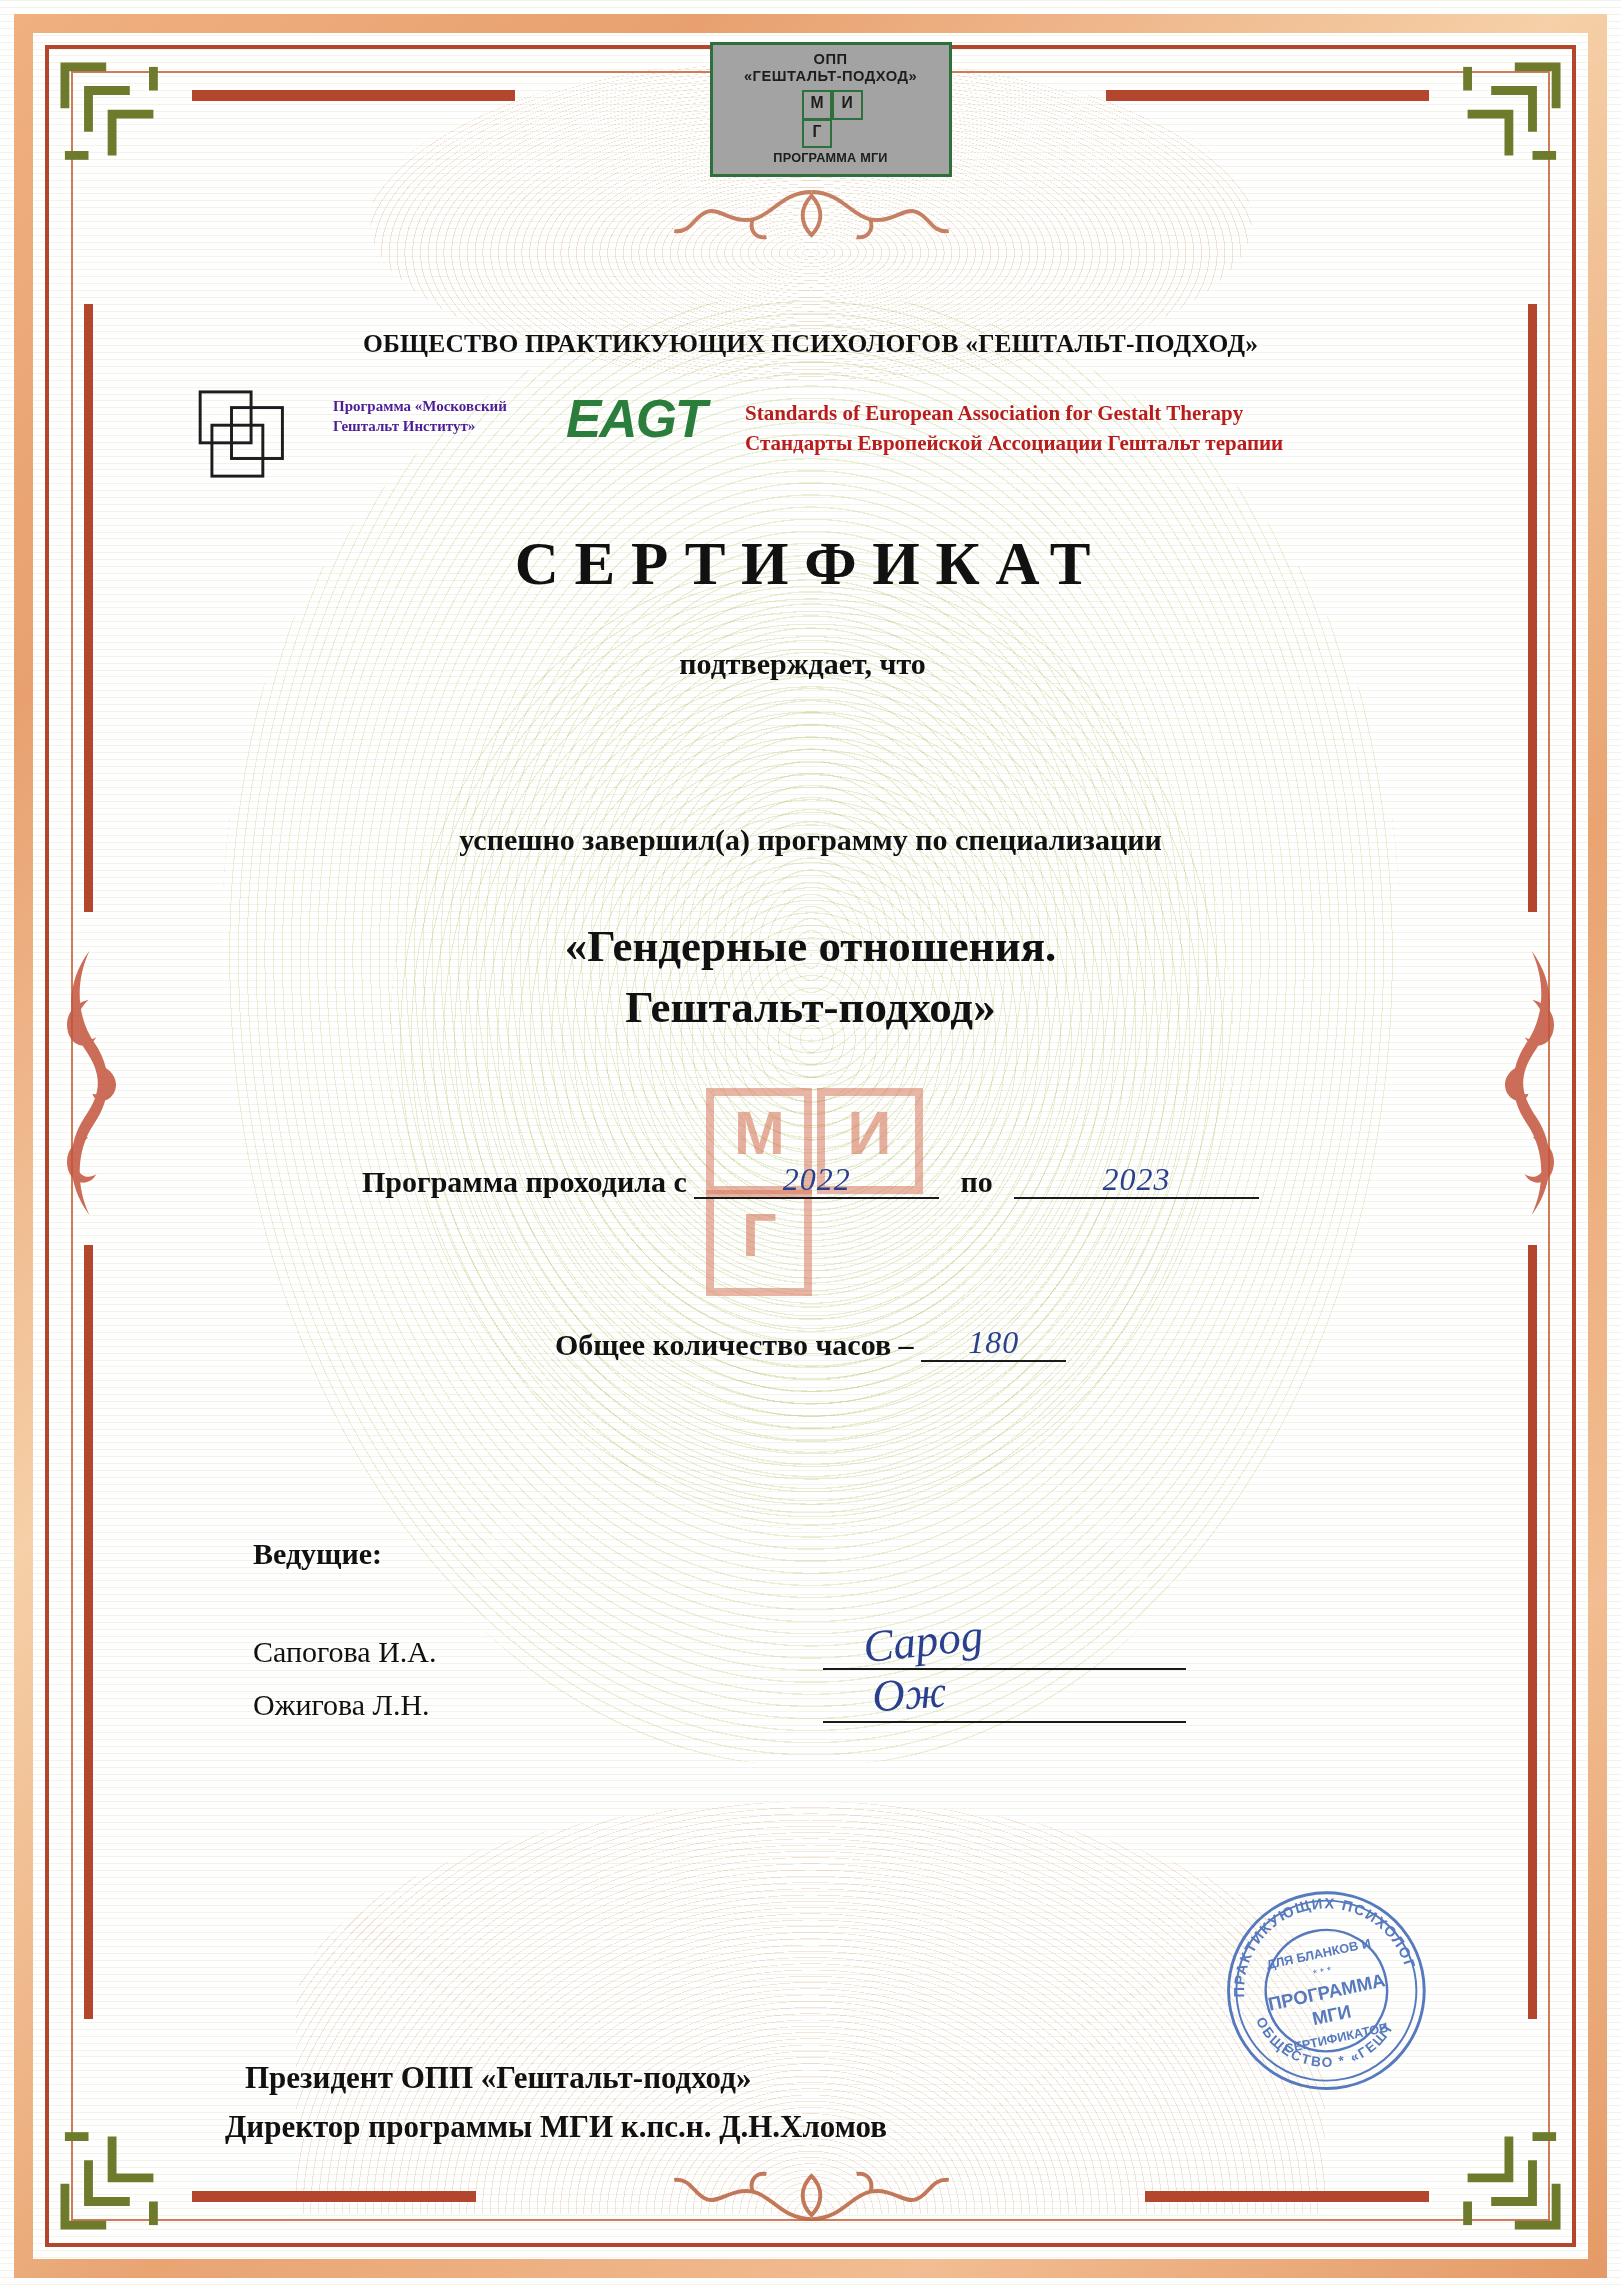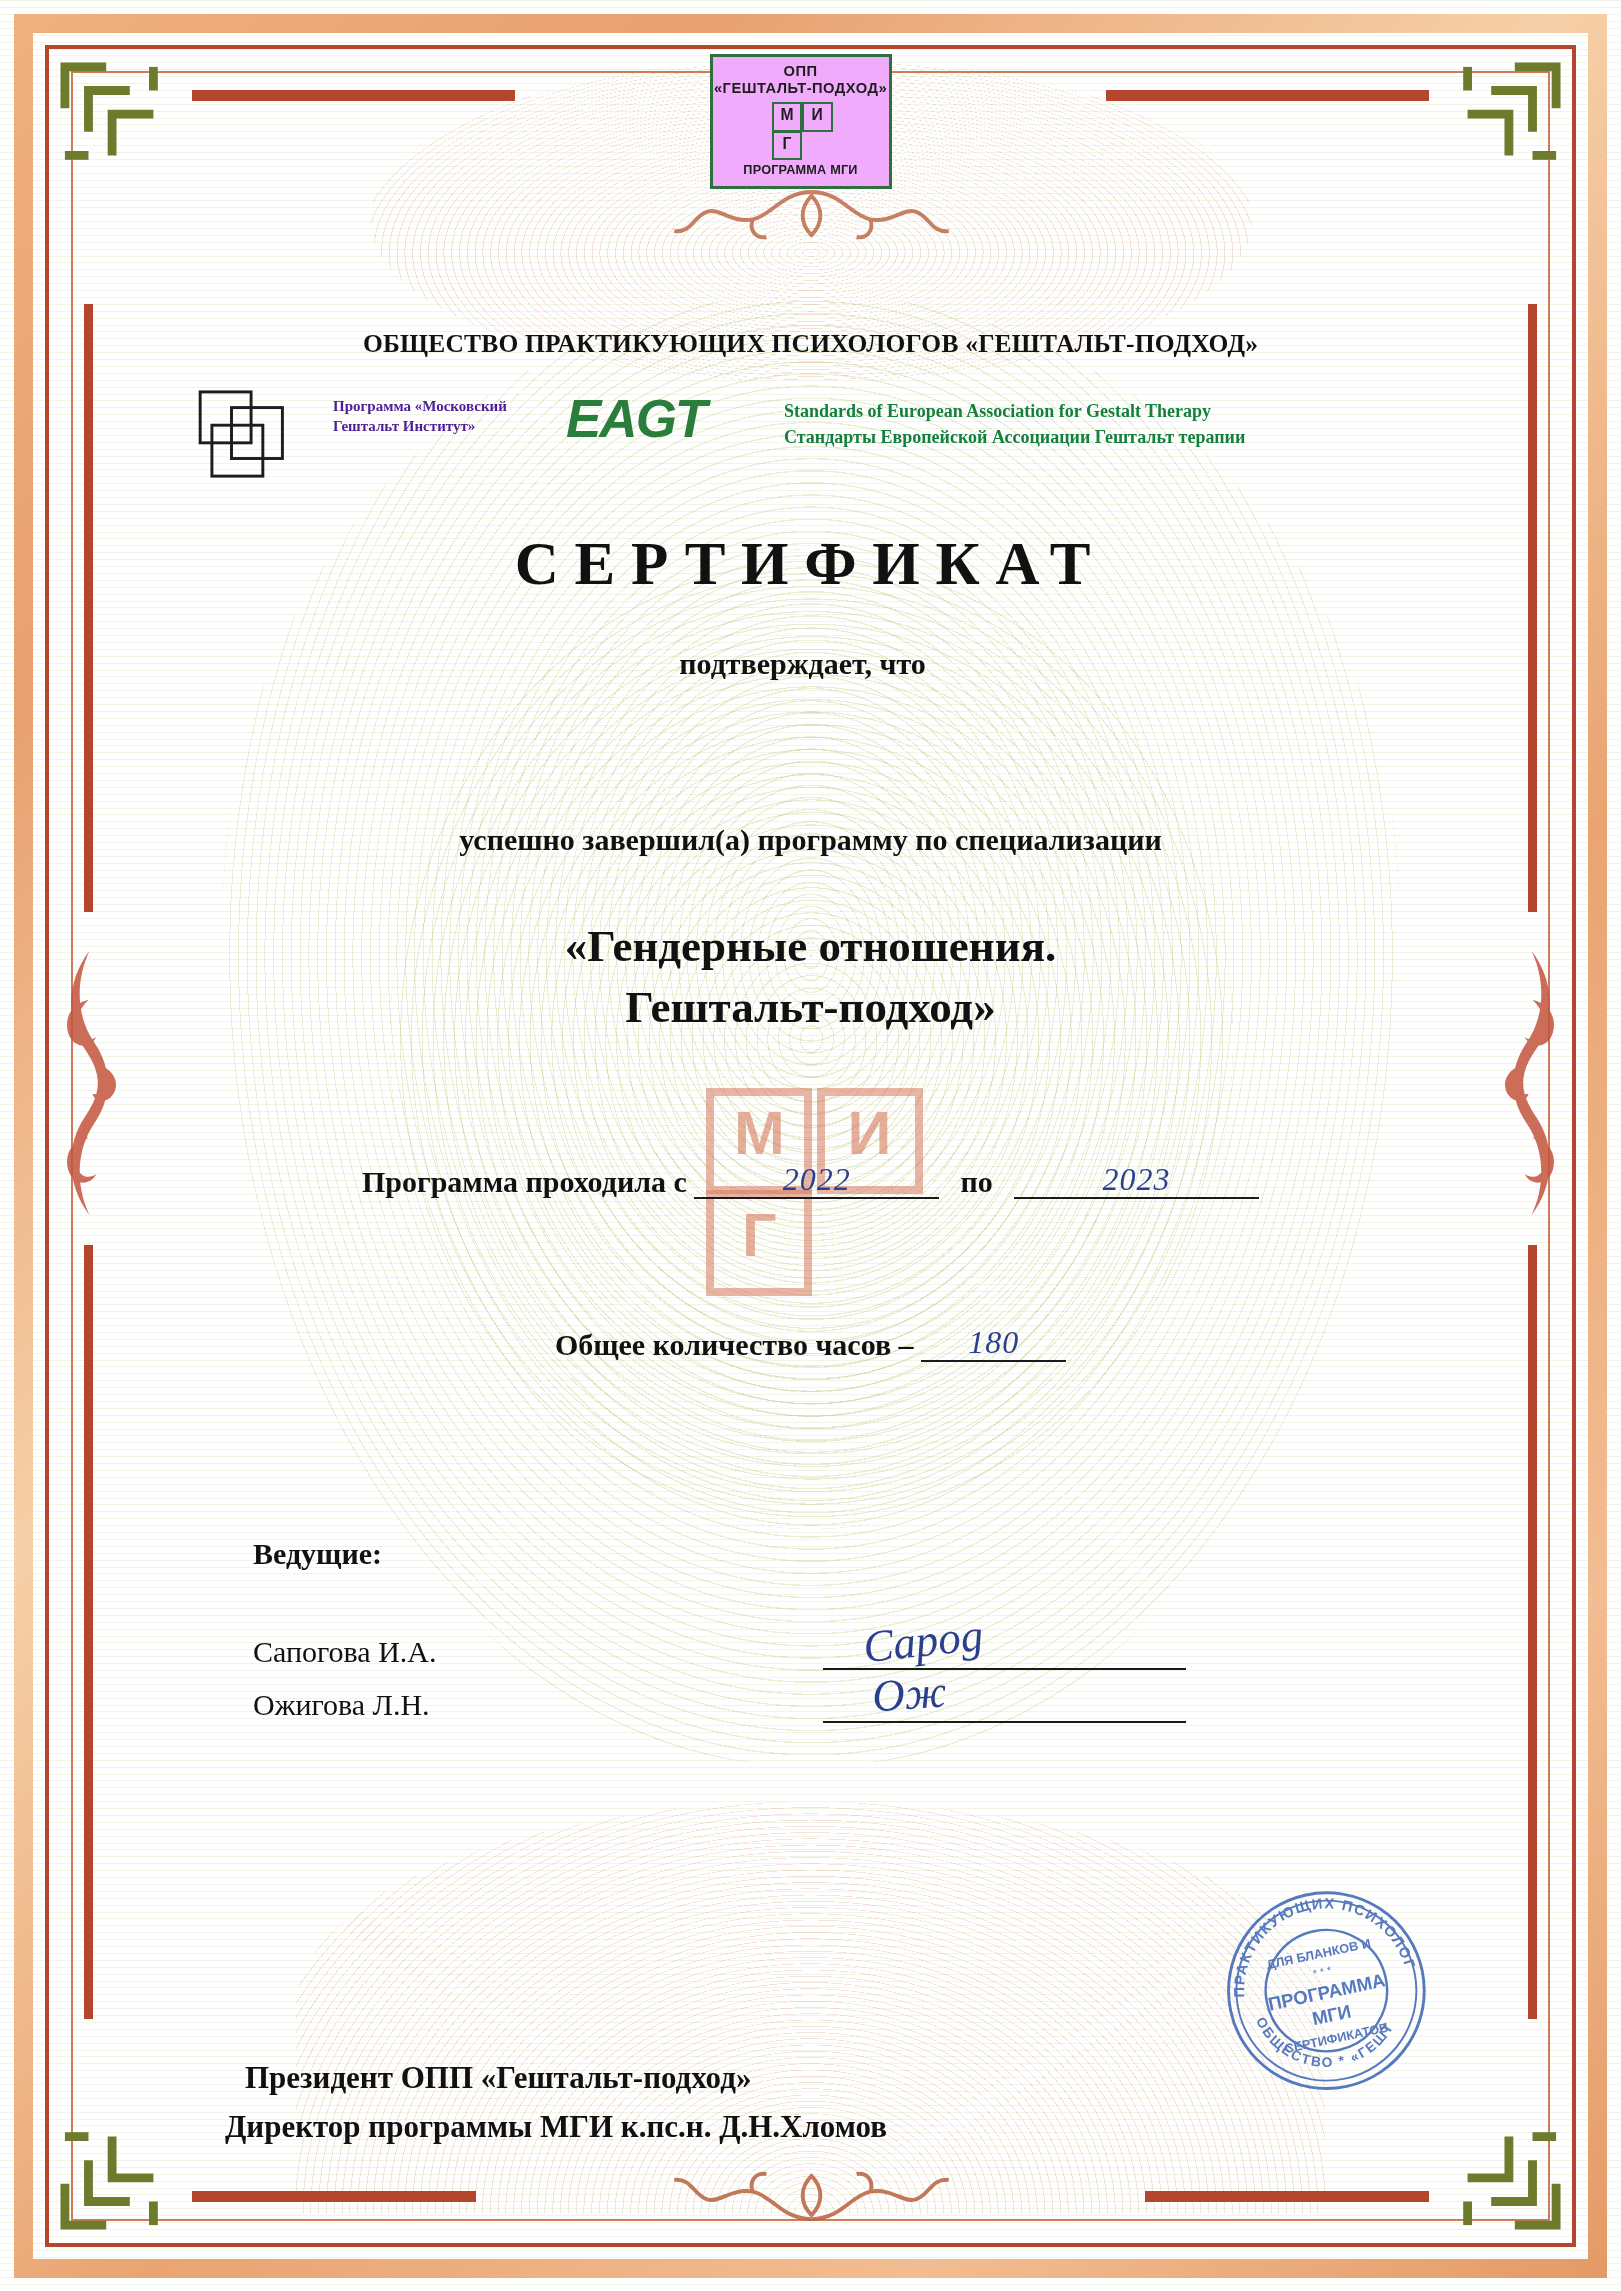--- a/index.html
+++ b/index.html
@@ -149,25 +149,25 @@
   }
   .vbar.left  { left: 84px;  top: 304px; height: 608px; }
   .vbar.right { right: 84px; top: 304px; height: 608px; }
   .vbar.left2  { left: 84px;  top: 1245px; height: 774px; }
   .vbar.right2 { right: 84px; top: 1245px; height: 774px; }
 
   
   .logo-mgi {
     position: absolute;
     left: 50%;
-    top: 54px;
-    width: 182px;
+    top: 42px;
+    width: 242px;
     margin-left: -101px;
     text-align: center;
-    background: #f0abfc;
+    background: #a3a3a3;
     border: 3.9px solid #2e6f3e;
     padding: 5.9px 0 7.8px 0;
     box-sizing: border-box;
   }
   .logo-mgi .l1 {
     font-family: "Liberation Sans", sans-serif;
     font-size: 14.7px;
     font-weight: bold;
     color: #1d1d1d;
     letter-spacing: 0.5px;
@@ -249,24 +249,23 @@
     color: #2b7d3c;
     letter-spacing: -2px;
     text-align: right;
   }
   .eagt-std {
     position: absolute;
     left: 549px;
     top: 13.7px;
     font-family: "Liberation Serif", serif;
     font-weight: bold;
-    font-size: 18px;
+    font-size: 21px;
     line-height: 1.45;
-    color: #15803d;
-    margin-left: 39px;
+    color: #b91c1c;
   }
 
   .title-cert {
     position: absolute;
     left: 0; right: 0;
     top: 529px;
     text-align: center;
     font-family: "Liberation Serif", serif;
     font-weight: bold;
     font-size: 61px;

